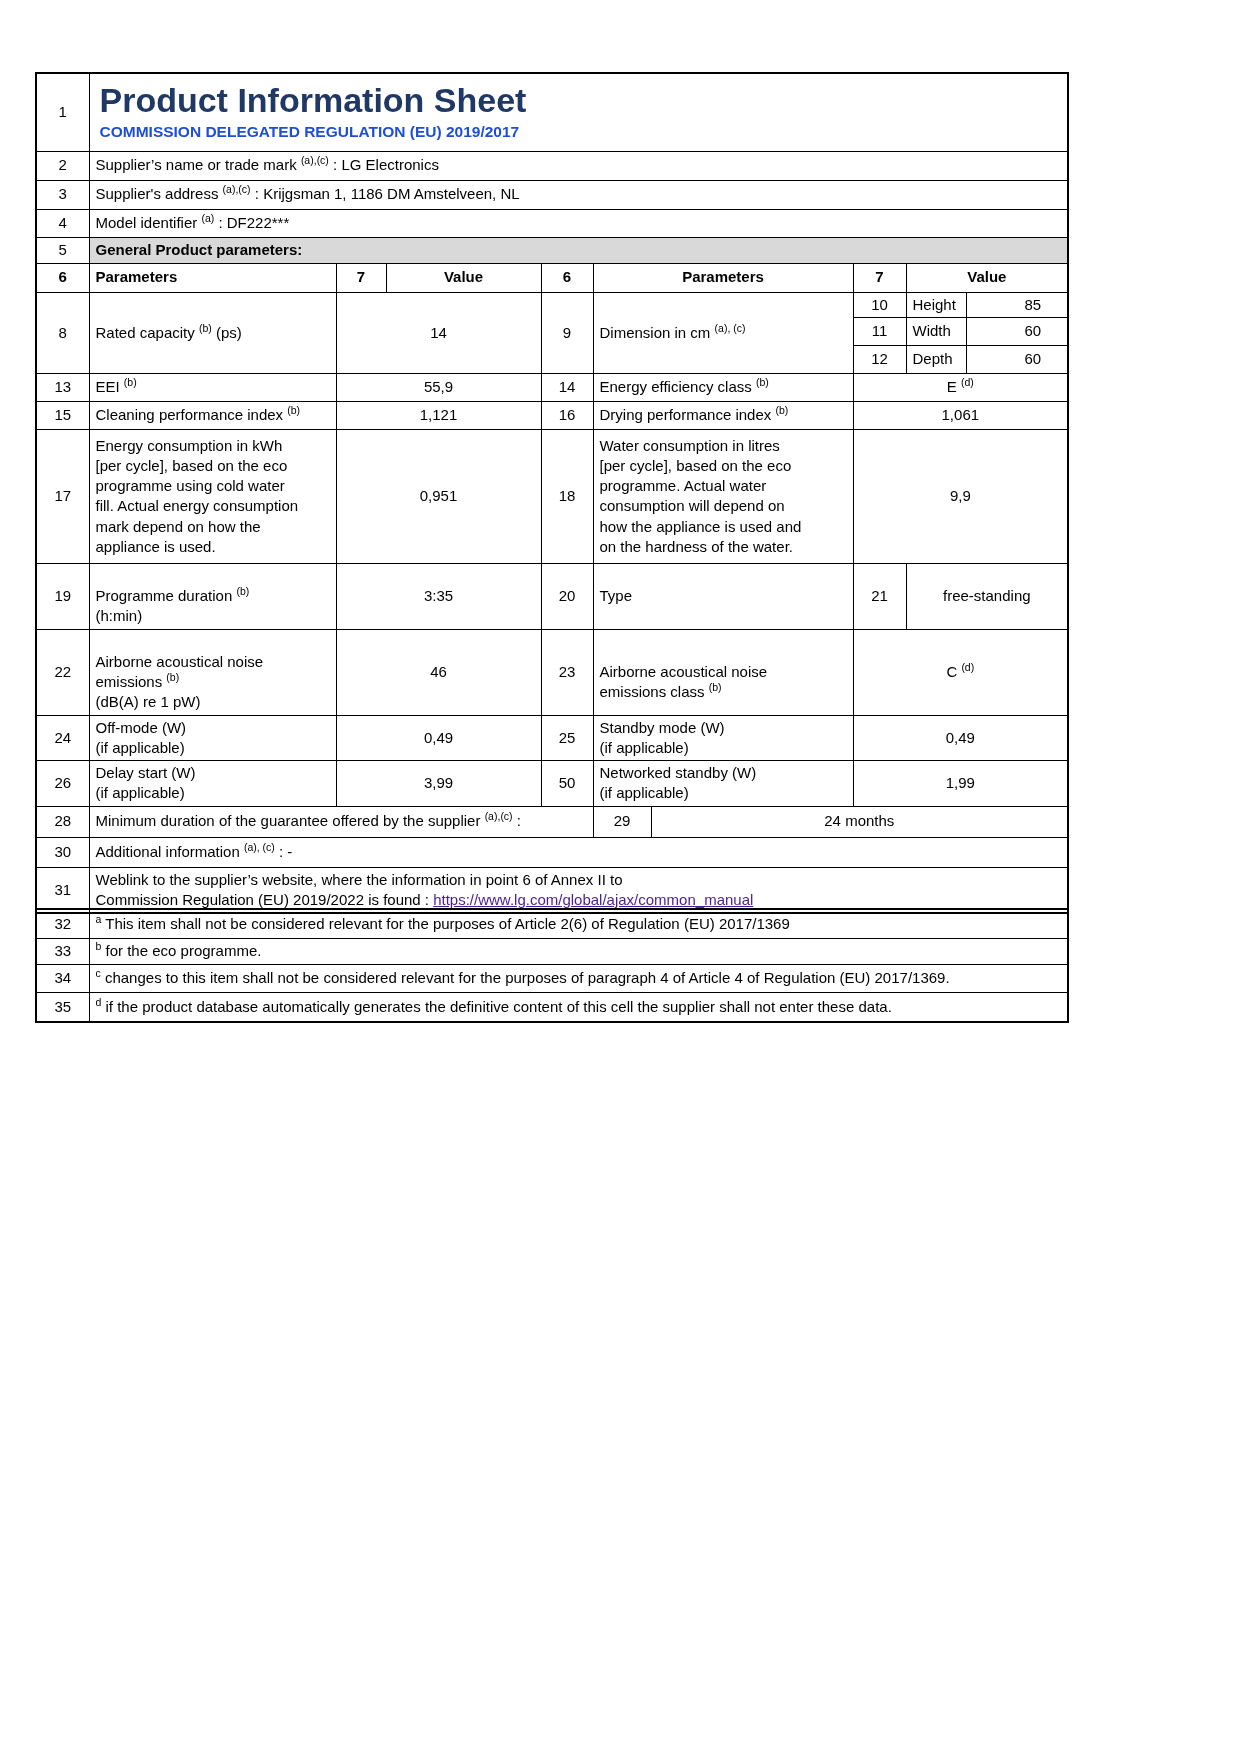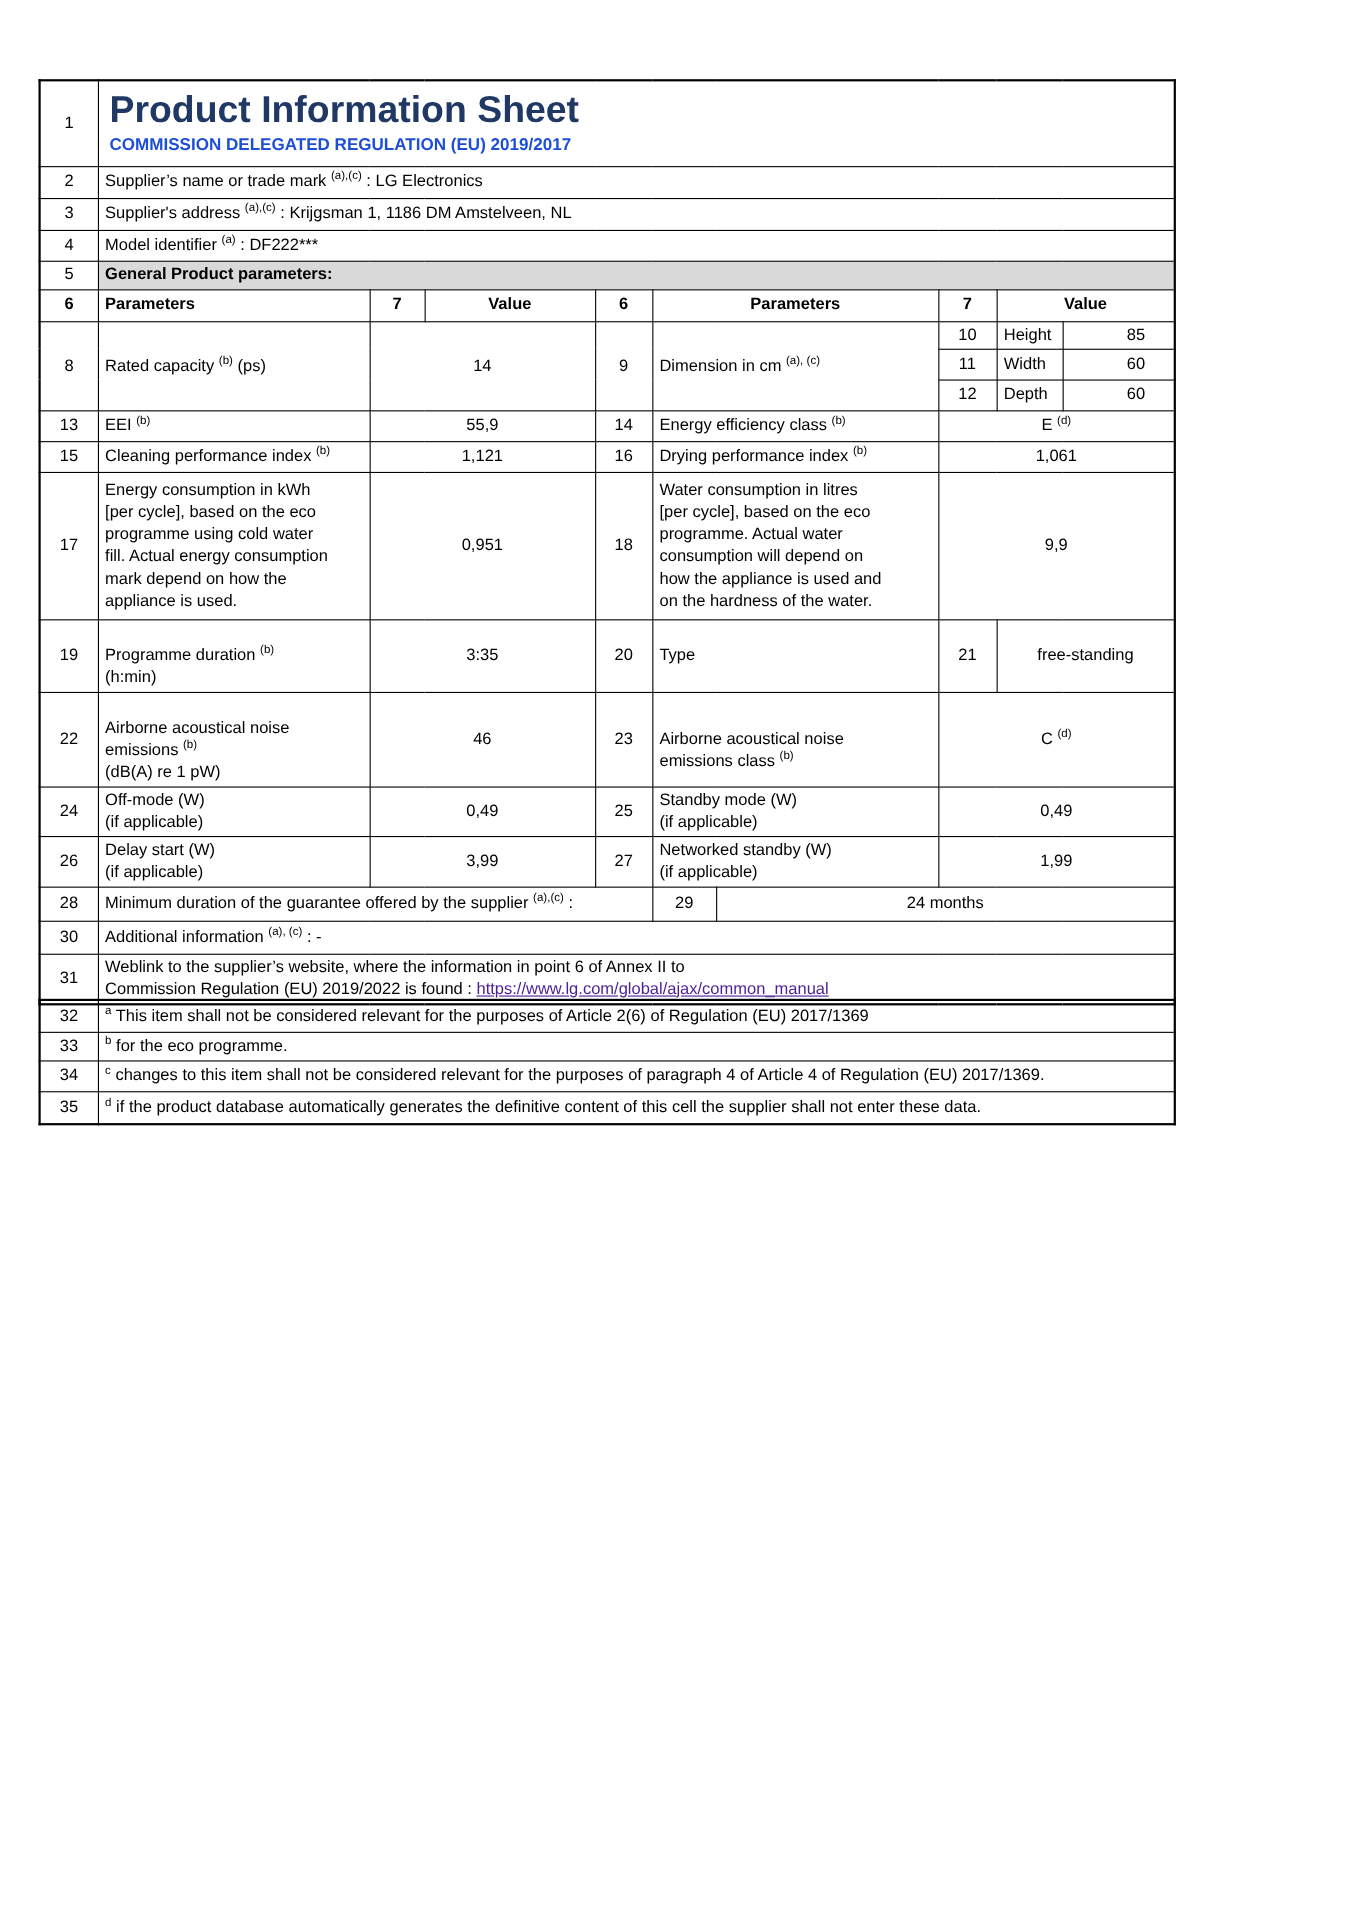--- a/index.html
+++ b/index.html
@@ -216,21 +216,21 @@
       <td class="param prewrap" colspan="2">Standby mode (W)
 (if applicable)</td>
       <td class="val" colspan="3">0,49</td>
     </tr>
 
     <tr>
       <td class="num h40">26</td>
       <td class="param prewrap">Delay start (W)
 (if applicable)</td>
       <td class="val" colspan="2">3,99</td>
-      <td class="num">27</td>
+      <td class="num">50</td>
       <td class="param prewrap" colspan="2">Networked standby (W)
 (if applicable)</td>
       <td class="val" colspan="3">1,99</td>
     </tr>
 
     <tr>
       <td class="num h31">28</td>
       <td class="param" colspan="4">
         <span>Minimum duration of the guarantee offered by the supplier </span><span class="sup">(a),(c)</span><span> :</span>
       </td>

